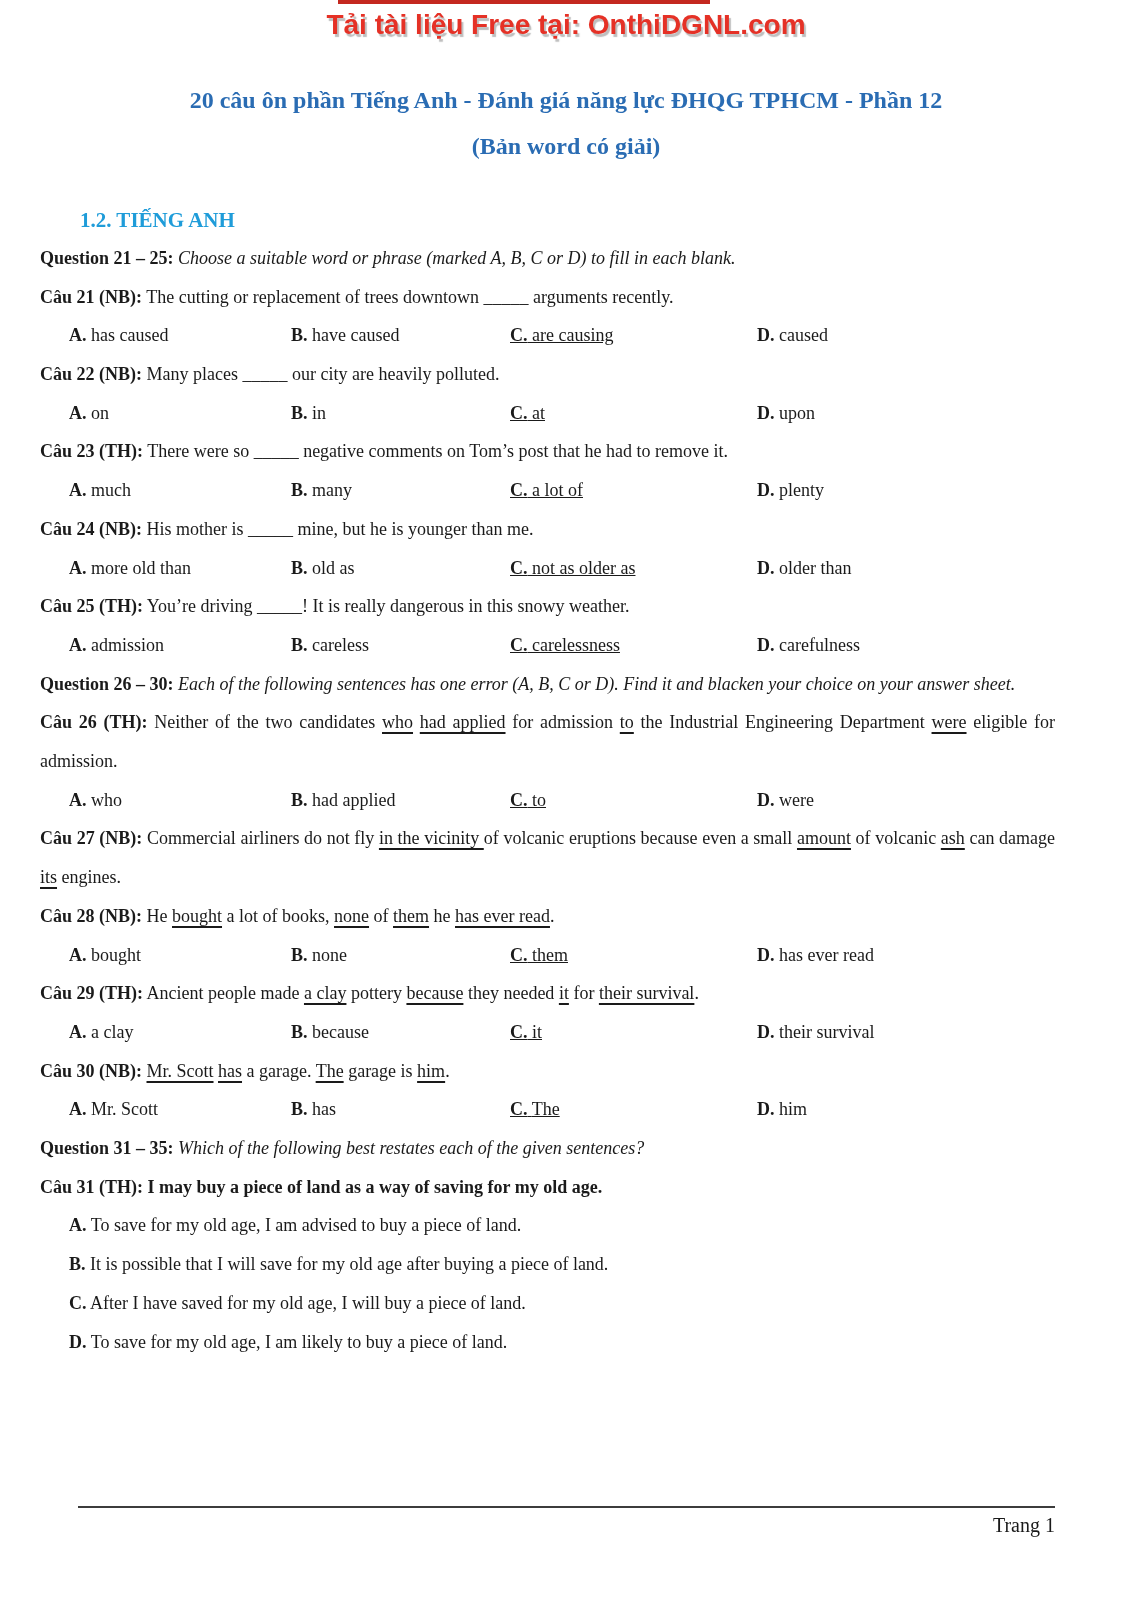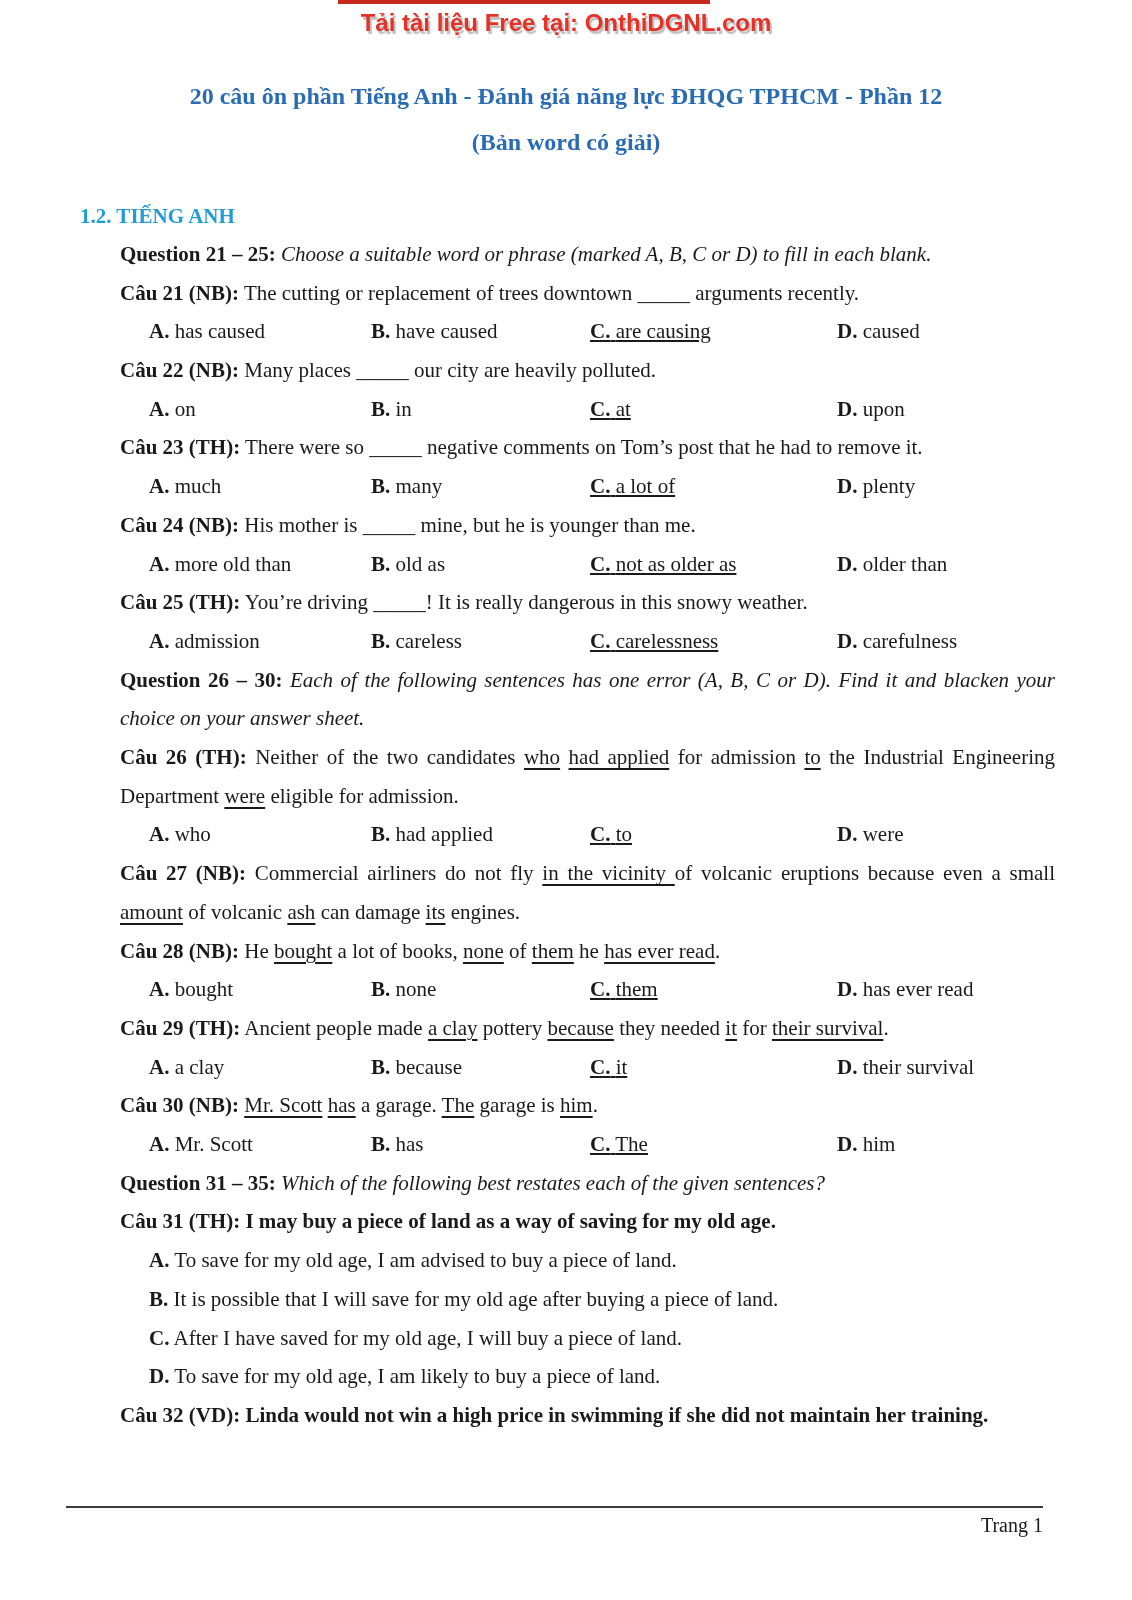--- a/index.html
+++ b/index.html
@@ -3,40 +3,40 @@
 <meta charset="utf-8">
 <style>
   html,body{margin:0;padding:0;}
   body{
     width:1132px;height:1600px;background:#ffffff;position:relative;overflow:hidden;
     font-family:"Liberation Serif", serif;color:#1a1a1a;
   }
   .topstrip{position:absolute;top:0;left:338px;width:372px;height:4px;background:var(--strip-red,#c4281f);}
   .banner{
     padding-top:9px;text-align:center;
-    font-family:"Liberation Sans", sans-serif;font-weight:bold;font-size:24px;
+    font-family:"Liberation Sans", sans-serif;font-weight:bold;font-size:28px;
     color:var(--banner-red,#e53126);
     text-shadow:2px 3px 1px rgba(125,125,125,0.5);
   }
   .titleblock{margin-top:36px;text-align:center;color:var(--title-blue,#2a6cb3);
     font-weight:bold;font-size:24px;line-height:46px;}
   .section{margin:36px 16px 0 80px;color:var(--section-cyan,#1f9cd9);
     font-weight:bold;font-size:21px;line-height:30px;}
-  .content{margin:4px 77px 0 120px;font-size:21px;line-height:38.7px;}
+  .content{margin:4px 77px 0 40px;font-size:18px;line-height:38.7px;}
   .content p{margin:0;text-align:justify;}
   .qlabel{font-weight:bold;}
   .itext{font-style:italic;}
   .boldtext{font-weight:bold;}
   .opts{position:relative;height:38.7px;}
   .opts .opt{position:absolute;top:0;white-space:nowrap;}
   .opts .o1{left:29px;} .opts .o2{left:251px;} .opts .o3{left:470px;text-decoration:underline;} .opts .o4{left:717px;}
   .opt b, .optline b{font-weight:bold;}
   .optline{padding-left:29px;text-align:right;}
   .useg{text-decoration:underline;text-underline-offset:3.5px;text-decoration-thickness:1.5px;}
-  .footer{position:absolute;top:1506px;left:66px;width:977px;
+  .footer{position:absolute;top:1506px;left:78px;width:977px;
     border-top:2px solid var(--rule-gray,#3c3c3c);}
   .pagenum{text-align:right;font-size:20px;padding-top:6px;}
 </style>
 </head>
 <body>
 
 <div class="topstrip"></div>
 
 <div class="banner">Tải tài liệu Free tại: OnthiDGNL.com</div>
 
@@ -128,19 +128,18 @@
   </div>
 
   <p><b class="qlabel">Question 31 – 35:</b> <i class="itext">Which of the following best restates each of the given sentences?</i></p>
 
   <p><b class="qlabel">Câu 31 (TH):</b> <span class="boldtext">I may buy a piece of land as a way of saving for my old age.</span></p>
   <p class="optline"><b>A.</b> <span>To save for my old age, I am advised to buy a piece of land.</span></p>
   <p class="optline"><b>B.</b> <span>It is possible that I will save for my old age after buying a piece of land.</span></p>
   <p class="optline"><b>C.</b> <span>After I have saved for my old age, I will buy a piece of land.</span></p>
   <p class="optline"><b>D.</b> <span>To save for my old age, I am likely to buy a piece of land.</span></p>
 
-  <p><b class="qlabel">Câu 32 (VD):</b> <span class="boldtext">Linda would not win a high price in swimming if she did not maintain her training.</span></p>
 
 </div>
 
 <div class="footer">
   <div class="pagenum">Trang 1</div>
 </div>
 
 </body></html>

